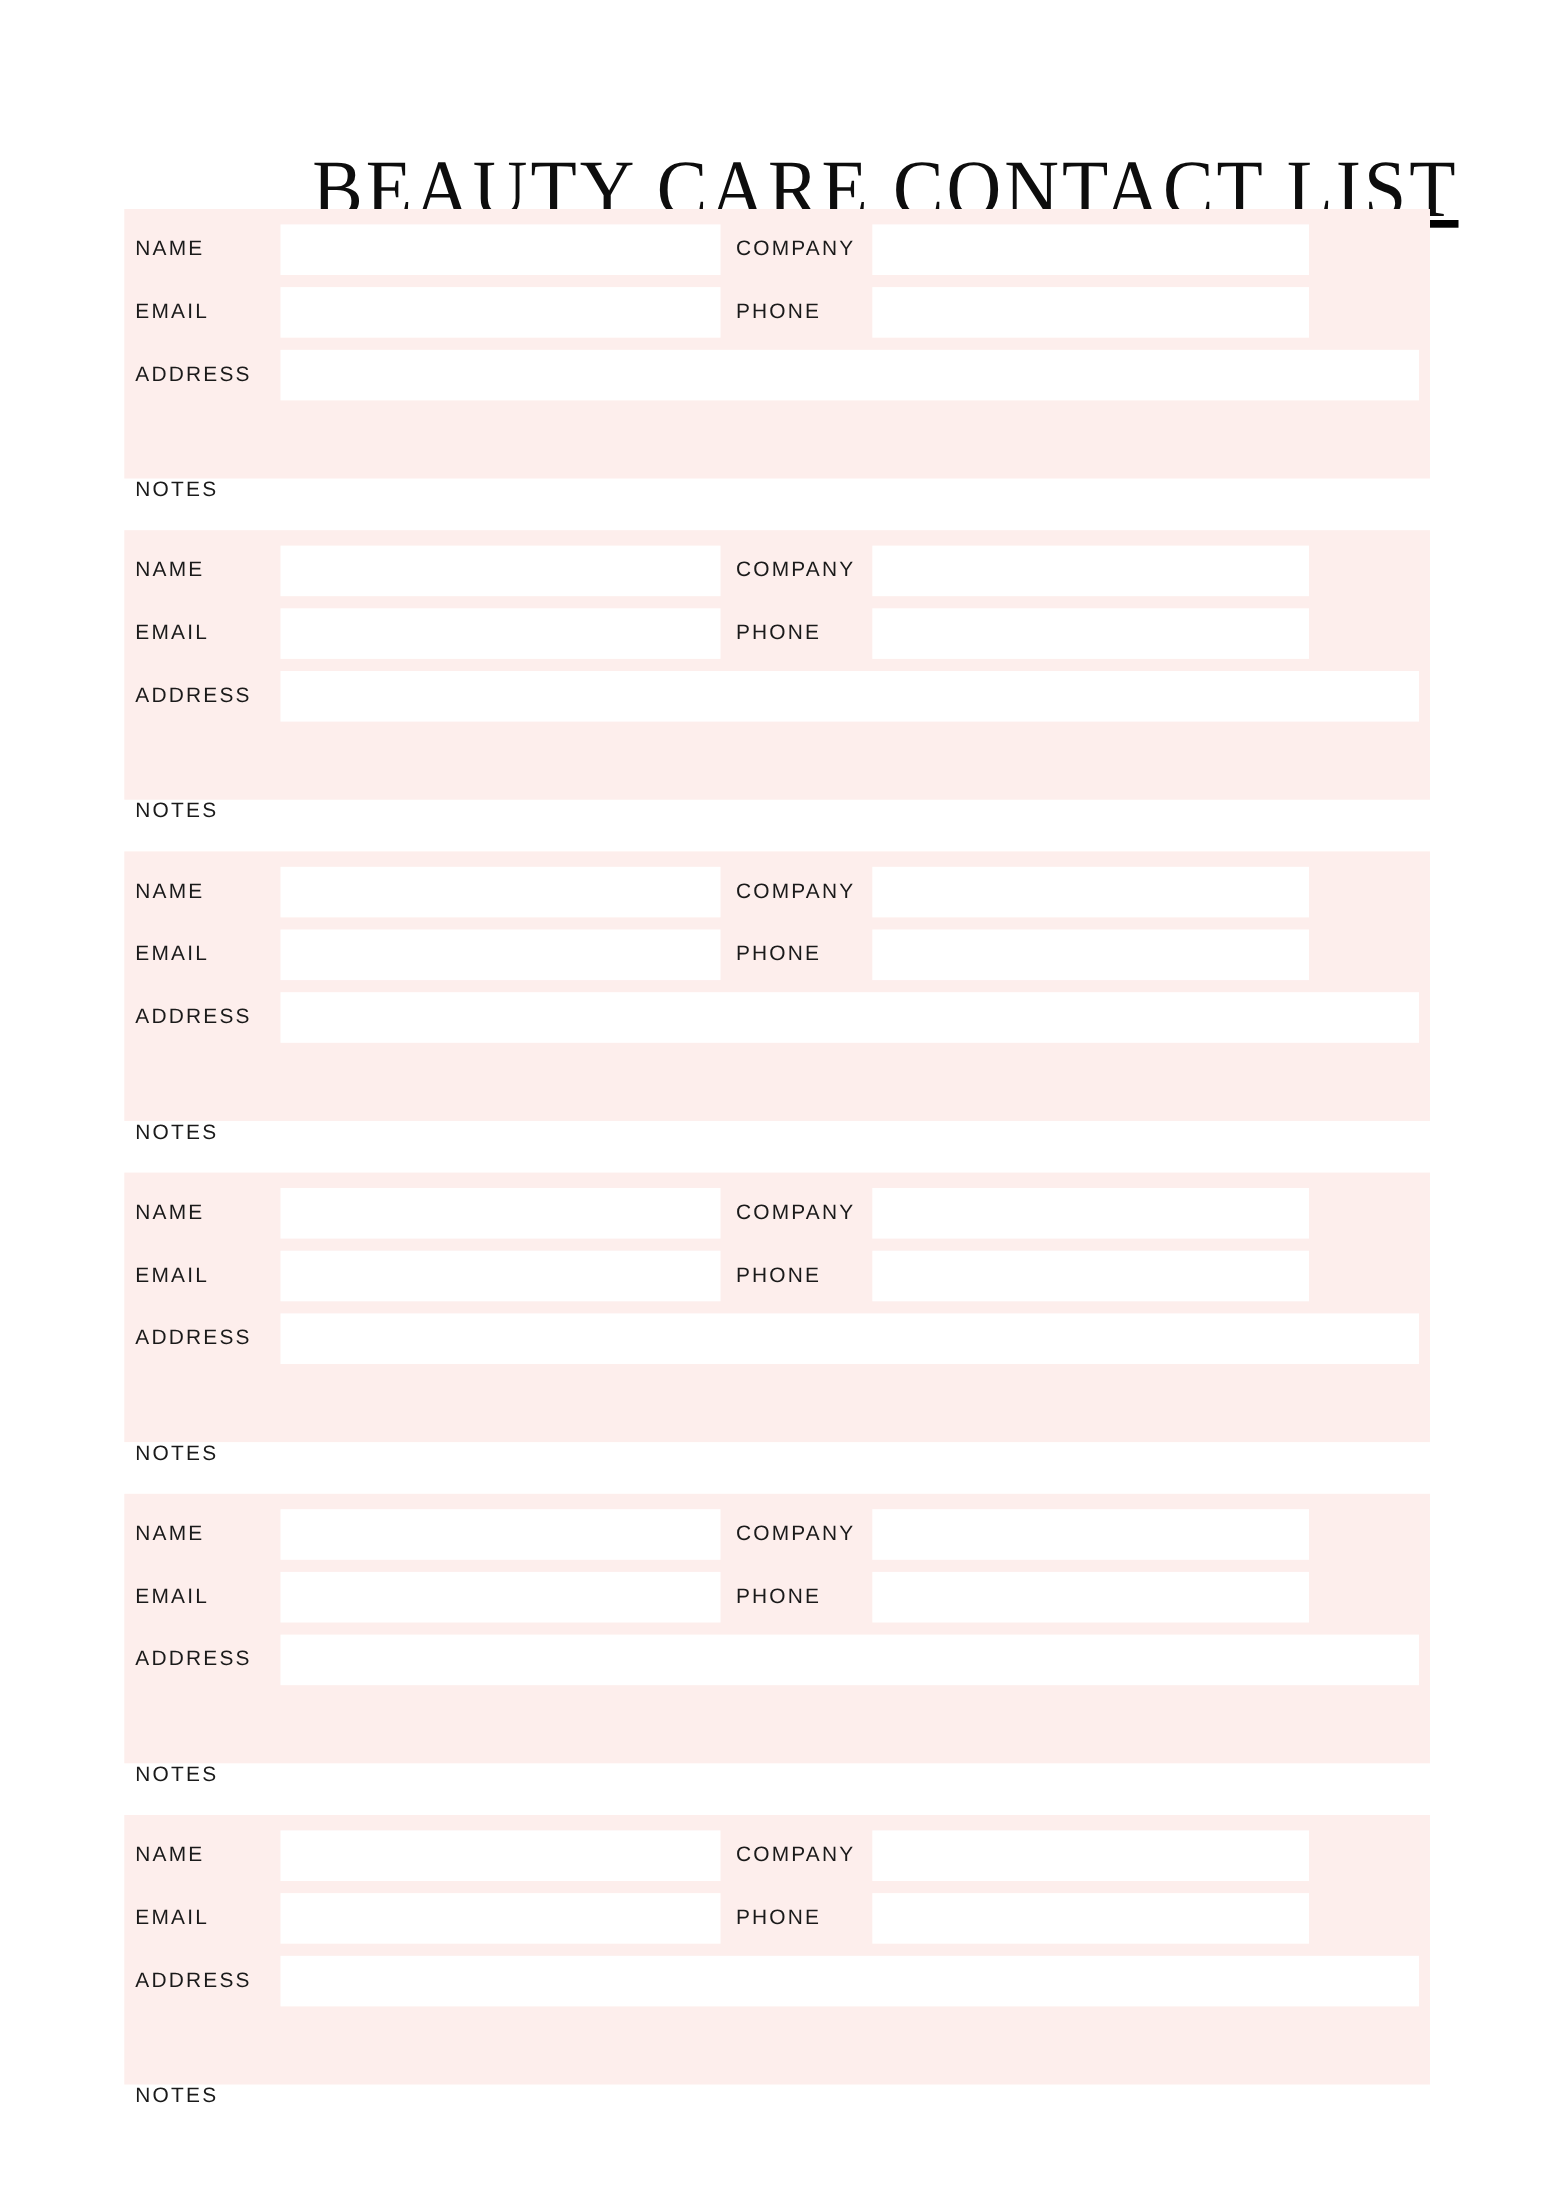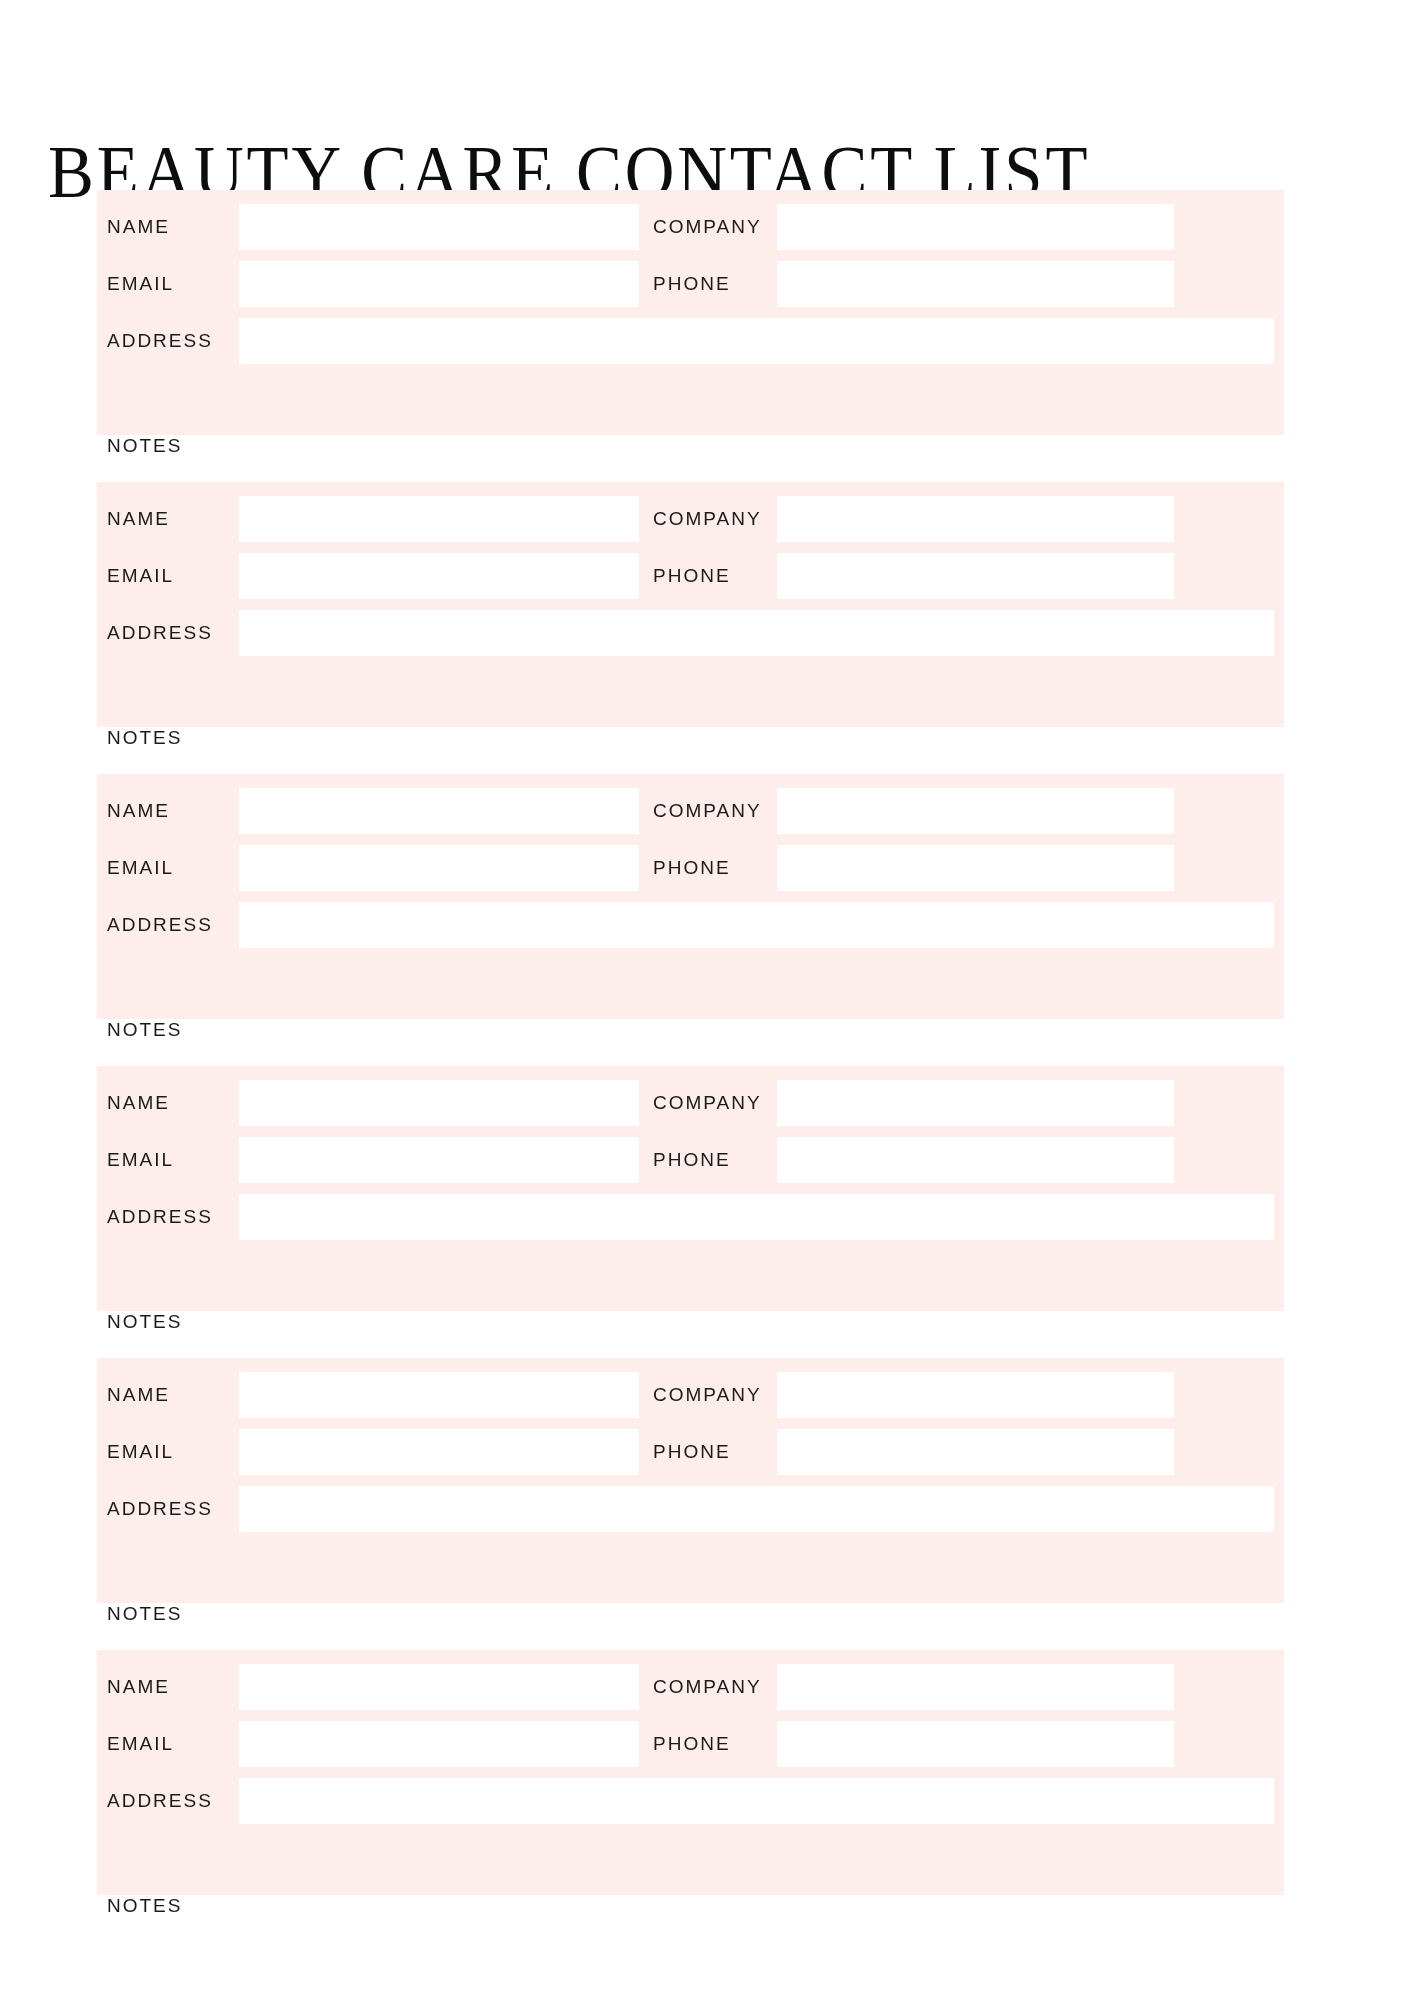--- a/index.html
+++ b/index.html
@@ -22,39 +22,40 @@
     background: #ffffff;
     box-sizing: border-box;
   }
 
   
   .title-wrap {
     position: absolute;
     left: 0;
     top: 78px;
     width: 1374px;
-    text-align: left;
+    text-align: right;
+    text-decoration: underline;
   }
   .page-title {
     display: block;
     font-family: "Liberation Serif", "DejaVu Serif", serif;
     font-size: 74px;
     line-height: 88px;
     font-weight: 400;
     color: #0d0d0d;
     letter-spacing: 3.0px;
     transform: scaleX(0.93);
     transform-origin: center center;
     white-space: nowrap;
   }
 
   
   .cards {
     position: absolute;
-    left: 97px;
+    left: 113px;
     top: 190px;
     width: 1278px;
   }
 
   .contact-card {
     position: relative;
     width: 1187px;
     height: 245px;
     background: #fdeeec;
     margin-bottom: 47px;

